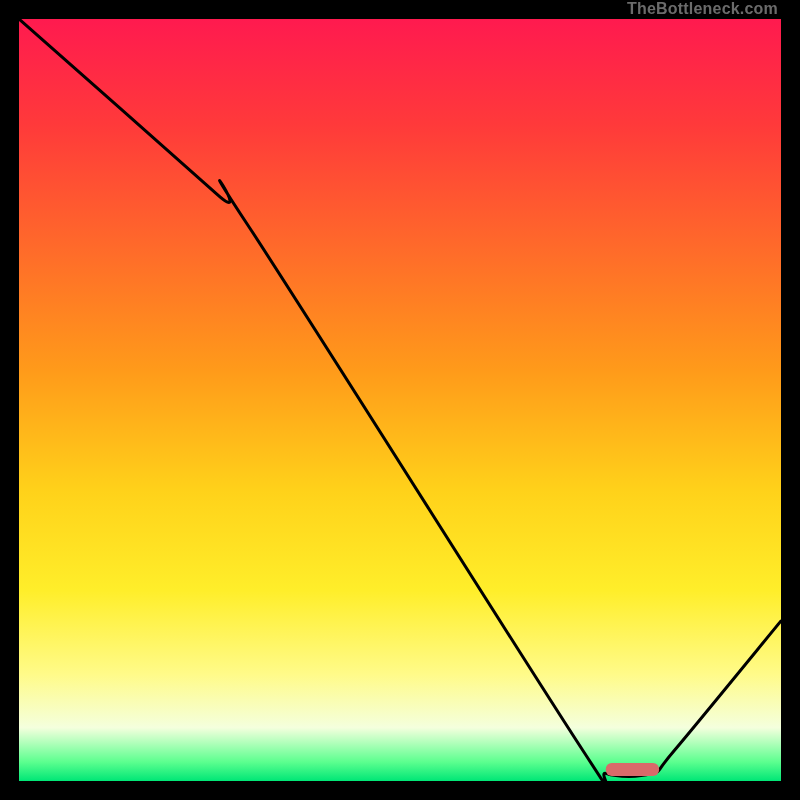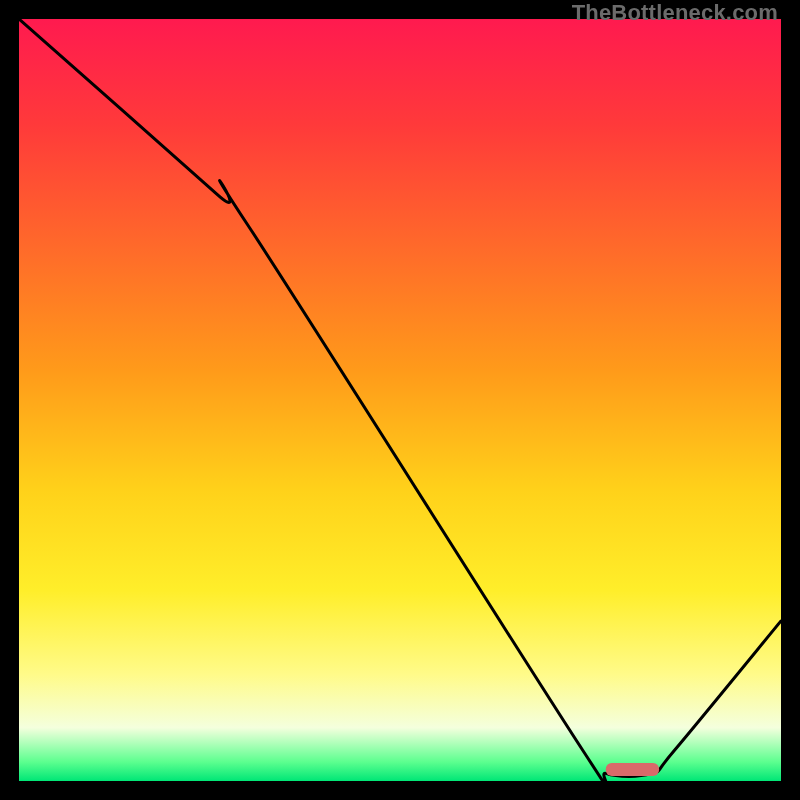--- a/index.html
+++ b/index.html
@@ -16,21 +16,21 @@
     left: 19px;
     top: 19px;
     width: 762px;
     height: 762px;
   }
   .watermark {
     position: absolute;
     top: 0px;
     right: 22px;
     color: #6b6b6b;
-    font-size: 22px;
+    font-size: 16px;
     font-weight: 600;
     letter-spacing: 0.2px;
     z-index: 10;
   }
   svg { display: block; }
 </style>
 </head>
 <body>
 
 <div class="watermark">TheBottleneck.com</div>

